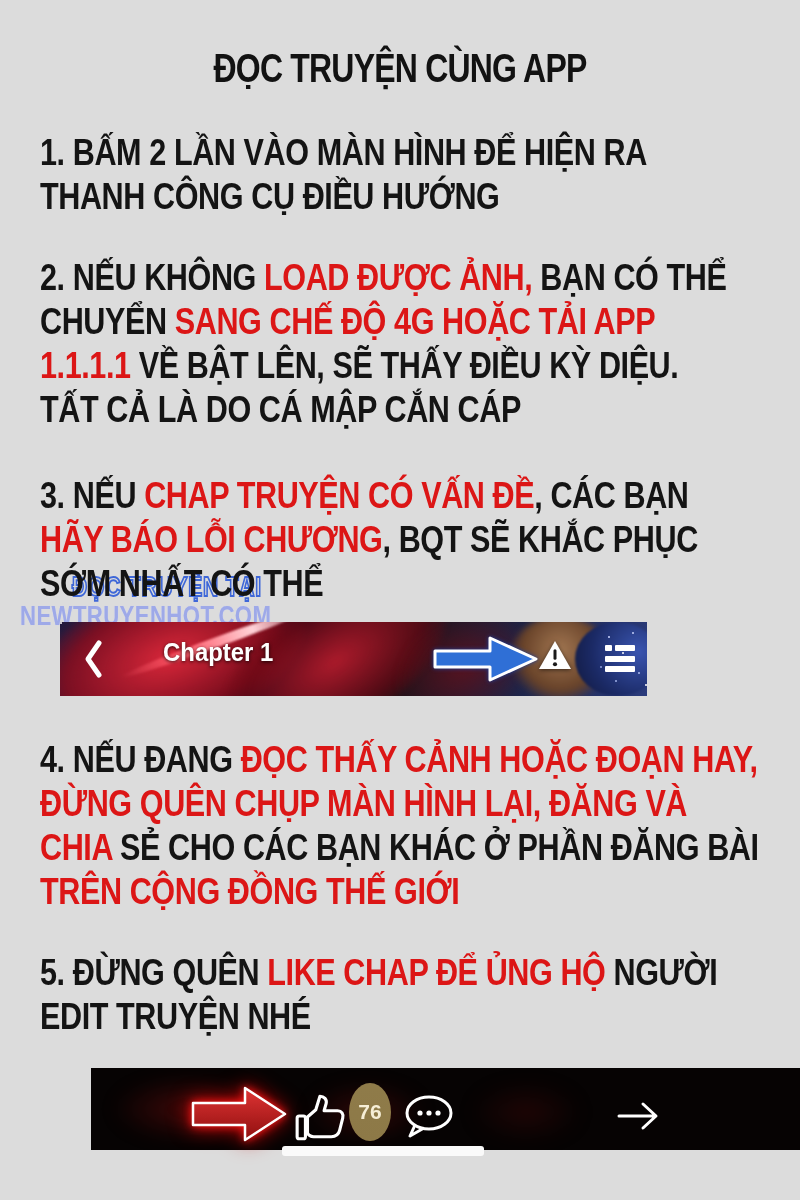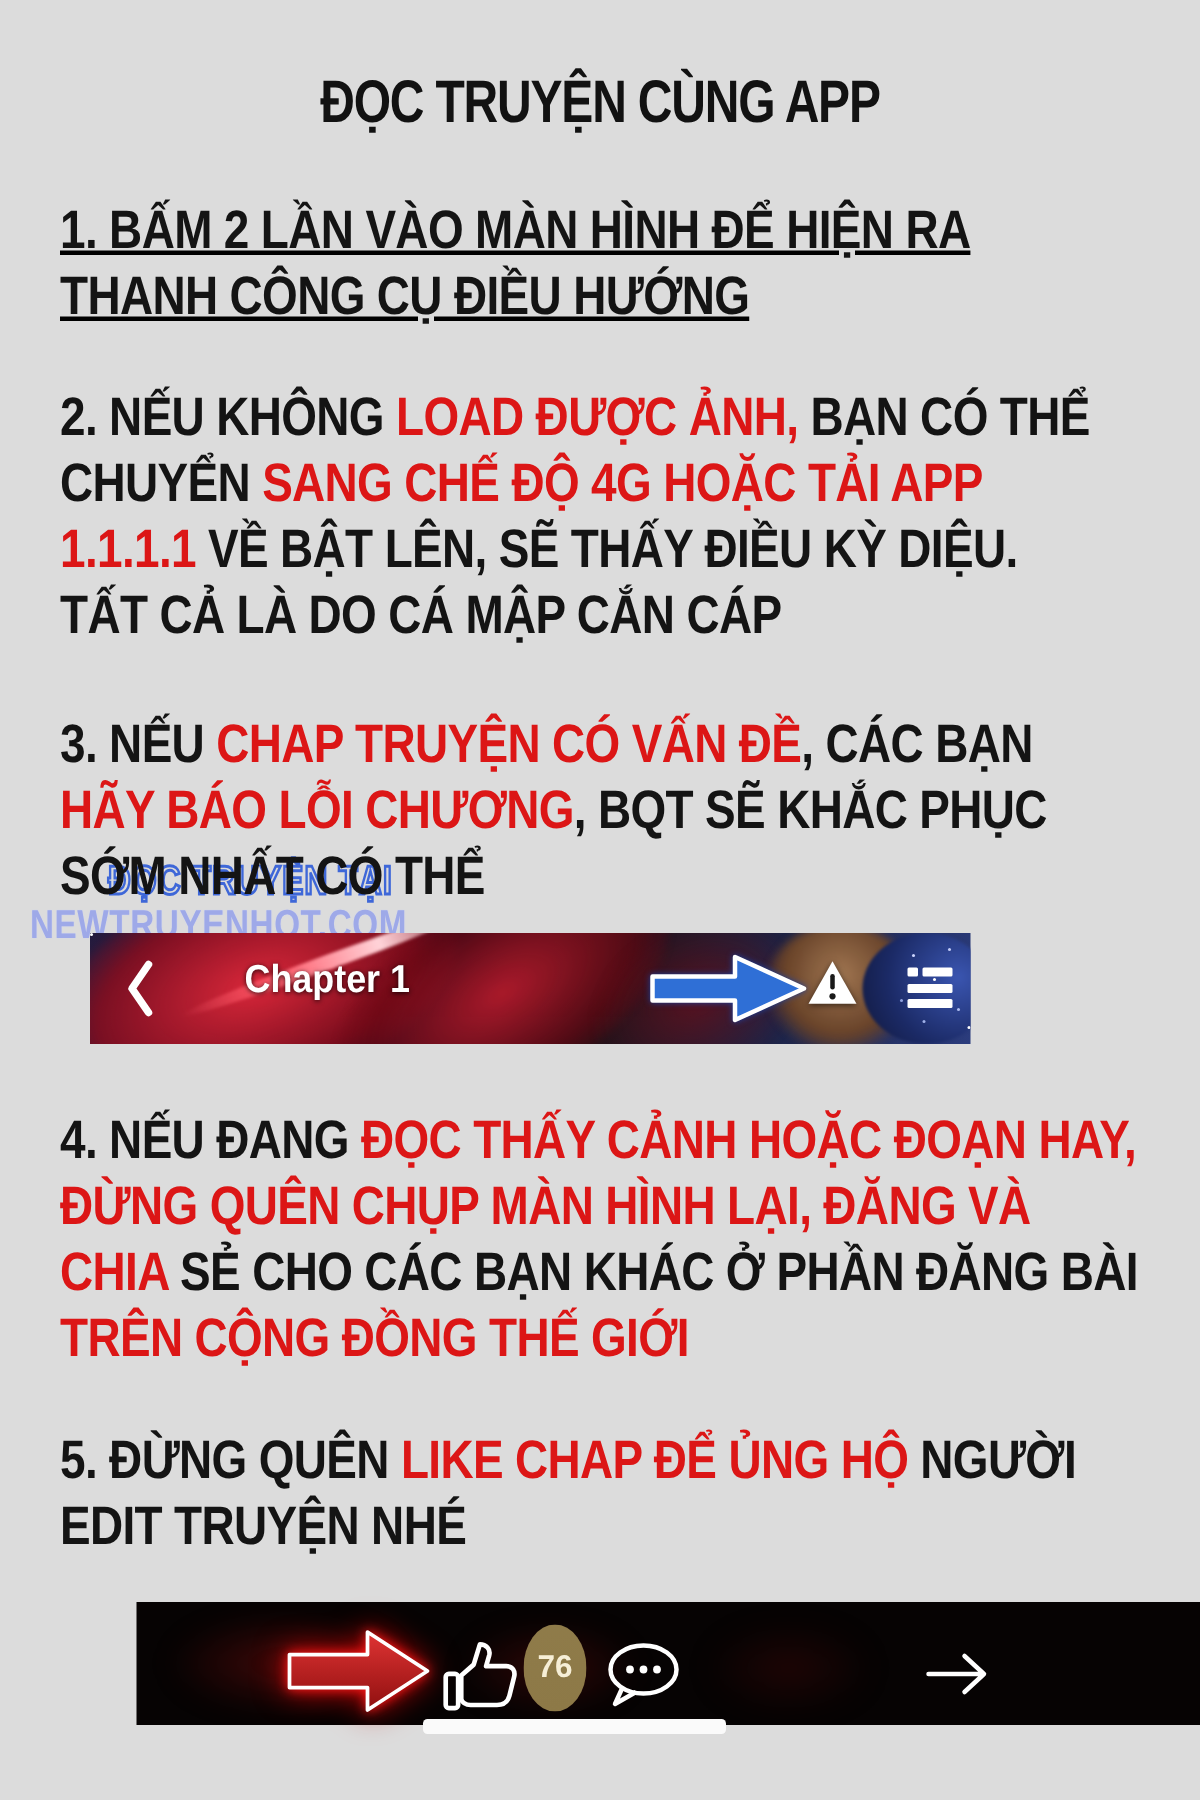--- a/index.html
+++ b/index.html
@@ -75,21 +75,21 @@
       border-radius:3px;z-index:6;}
 </style>
 </head>
 <body>
 
 <div class="page">
 
   <div class="title">ĐỌC TRUYỆN CÙNG APP</div>
 
   <div id="instructions">
-      <div class="para" style="top: 131px; text-decoration: underline;">
+      <div class="para" style="top: 131px;">
         <div class="line"><span class="blk">1. BẤM 2 LẦN VÀO MÀN HÌNH ĐỂ HIỆN RA</span></div>
         <div class="line"><span class="blk">THANH CÔNG CỤ ĐIỀU HƯỚNG</span></div>
       </div>
       <div class="para" style="top: 256px;">
         <div class="line"><span class="blk">2. NẾU KHÔNG </span><span class="red">LOAD ĐƯỢC ẢNH,</span><span class="blk"> BẠN CÓ THỂ</span></div>
         <div class="line"><span class="blk">CHUYỂN </span><span class="red">SANG CHẾ ĐỘ 4G HOẶC TẢI APP</span></div>
         <div class="line"><span class="red">1.1.1.1</span><span class="blk"> VỀ BẬT LÊN, SẼ THẤY ĐIỀU KỲ DIỆU.</span></div>
         <div class="line"><span class="blk">TẤT CẢ LÀ DO CÁ MẬP CẮN CÁP</span></div>
       </div>
       <div class="para" style="top: 474px;">

